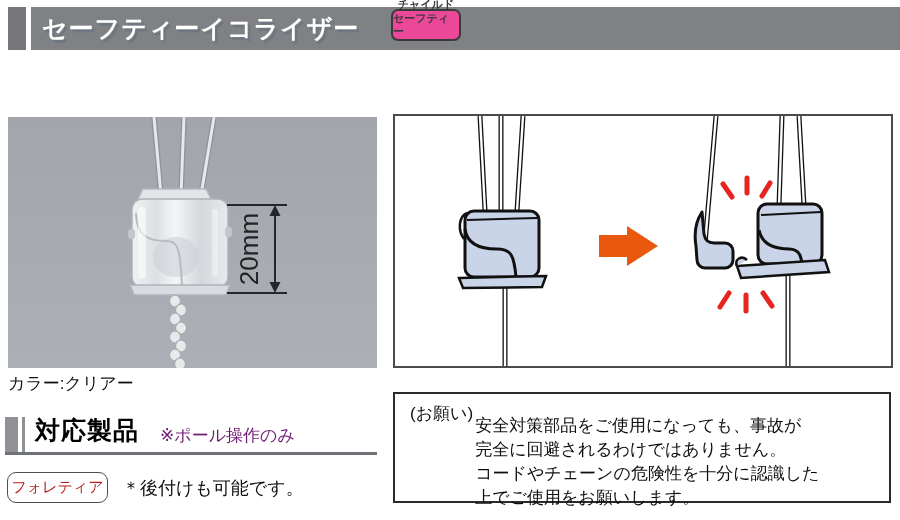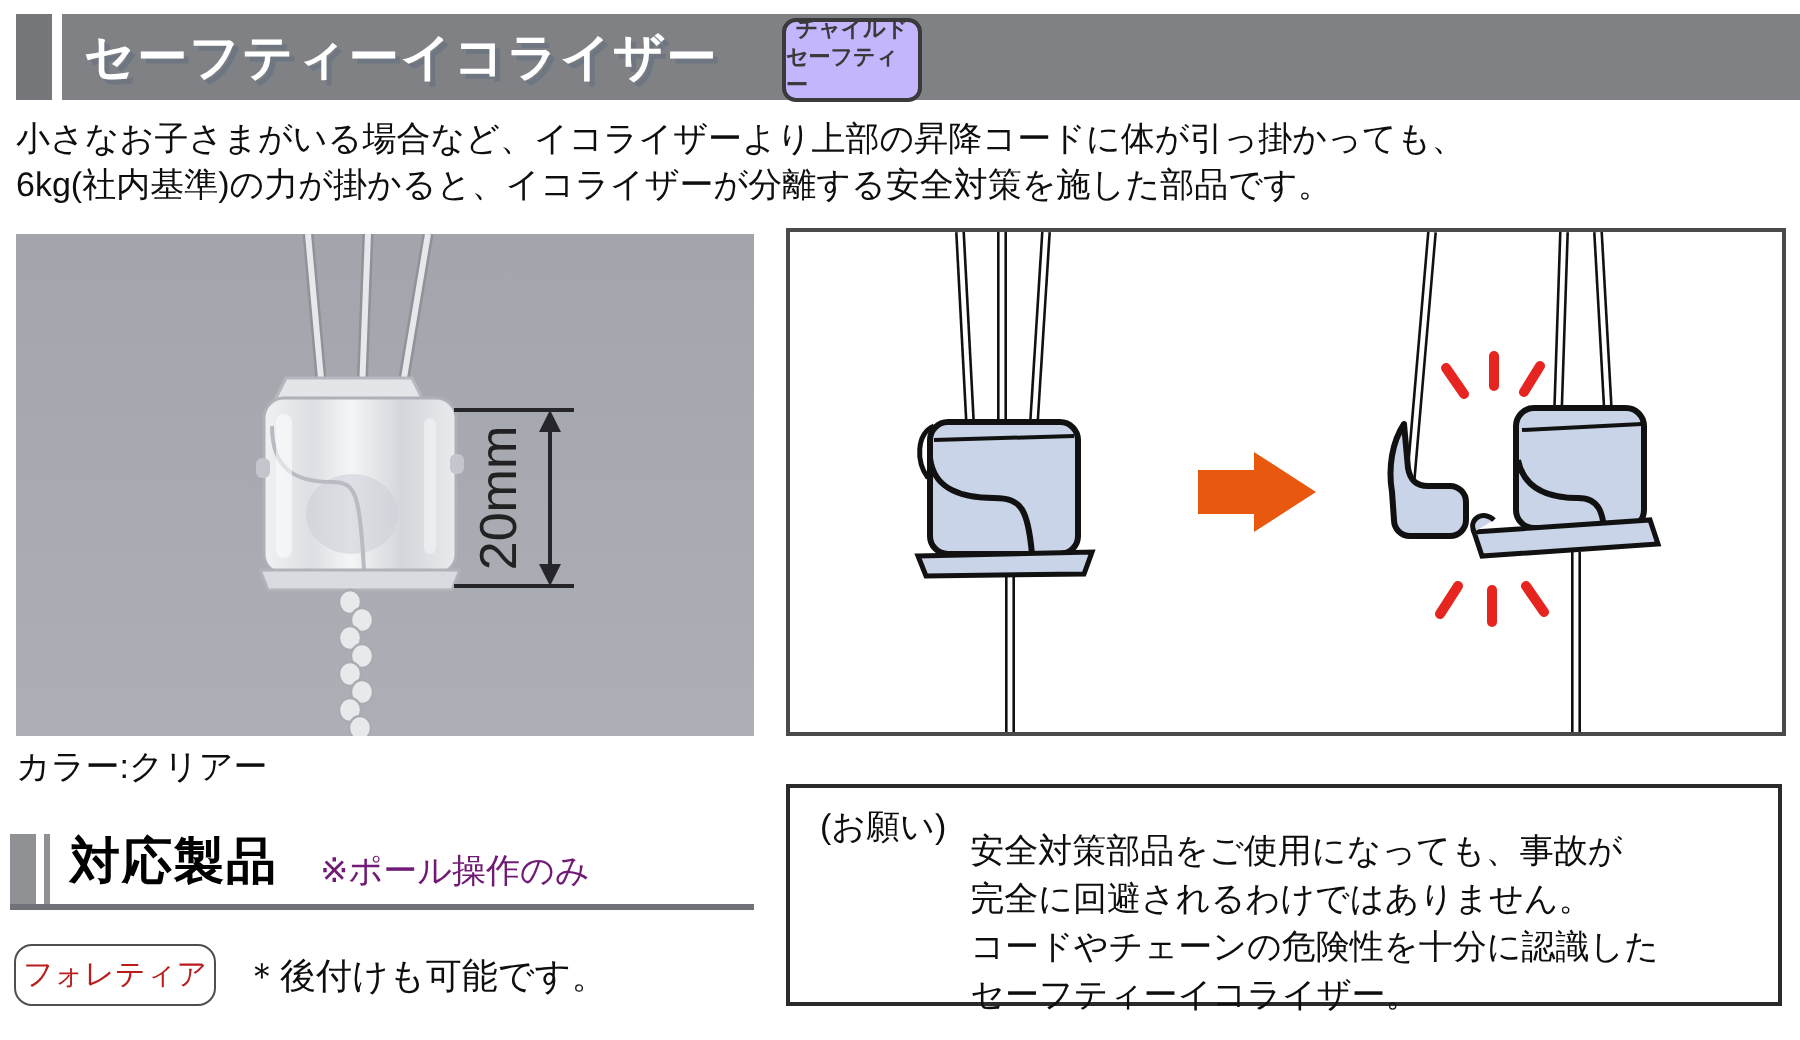--- a/index.html
+++ b/index.html
@@ -9,23 +9,23 @@
 
   
   .hdr-accent { position:absolute; left:8px; top:7px; width:18px; height:43px; background:#75777a; }
   .hdr-bar { position:absolute; left:31px; top:7px; width:869px; height:43px; background:#7f8184; }
   .hdr-title {
     position:absolute; left:11px; top:0; height:43px; display:flex; align-items:center;
     font-size:25px; font-weight:bold; color:#fff; letter-spacing:1px;
     text-shadow:2.5px 2.5px 0 rgba(96,110,128,.55);
   }
   .hdr-badge {
-    position:absolute; left:360px; top:2px; width:70px; height:42px;
-    background:#c4b5fd; border:2px solid #3a3a3a; border-radius:7px;
-    display:flex; flex-direction:column; align-items:center; justify-content:center;
+    position:absolute; left:360px; top:2px; width:70px; height:32px;
+    background:#ec4899; border:2px solid #3a3a3a; border-radius:7px;
+    display:flex; flex-direction:column; align-items:center; justify-content:flex-end;
     font-size:11px; font-weight:bold; color:#3a3a3a; line-height:1.25;
   }
 
   
   .intro { position:absolute; left:8px; top:58px; font-size:17px; line-height:23px; color:#0e0e0e; }
 
   
   .photo { position:absolute; left:8px; top:117px; width:369px; height:251px; }
   .photo-caption { position:absolute; left:8px; top:372px; font-size:17px; color:#0e0e0e; }
 
@@ -45,41 +45,37 @@
     display:flex; align-items:center; justify-content:center; font-size:15px; color:#b91c1c;
   }
   .prod-tag-note { position:absolute; left:122px; top:476px; font-size:18px; color:#0e0e0e; }
 
   
   .notice {
     position:absolute; left:393px; top:392px; width:498px; height:111px;
     border:2px solid #2b2b2b; background:#fff; padding:8px 10px 8px 15px;
     display:flex; font-size:17px; line-height:24px; color:#0e0e0e;
   }
-  .notice-prefix { flex:0 0 auto; margin-right:12px; }
+  .notice-prefix { flex:0 0 auto; margin-right:2px; }
   .notice-lines { flex:1;margin-top:12px; }
 </style>
 </head>
 <body>
 
 <div class="page">
 
   <div class="hdr-accent"></div>
   <div class="hdr-bar">
     <h1 class="hdr-title">セーフティーイコライザー</h1>
     <div class="hdr-badge">
       <span>チャイルド</span>
       <span>セーフティー</span>
     </div>
   </div>
 
-  <p class="intro">
-    <span>小さなお子さまがいる場合など、イコライザーより上部の昇降コードに体が引っ掛かっても、</span><br>
-    <span>6kg(社内基準)の力が掛かると、イコライザーが分離する安全対策を施した部品です。</span>
-  </p>
 
   <div class="photo">
     <svg width="369" height="251" viewBox="0 0 369 251">
       <defs>
         <linearGradient id="bgGrad" x1="0" y1="0" x2="0" y2="1">
           <stop offset="0" stop-color="#a2a5ac"></stop>
             <stop offset="1" stop-color="#acafb5"></stop>
         </linearGradient>
         <linearGradient id="cylGrad" x1="0" y1="0" x2="1" y2="0">
           <stop offset="0" stop-color="#f0f1f3"></stop>
@@ -191,17 +187,17 @@
   <div class="prod-rule"></div>
   <div class="prod-tag">フォレティア</div>
   <span class="prod-tag-note">＊後付けも可能です。</span>
 
   <div class="notice">
     <span class="notice-prefix">(お願い)</span>
     <div class="notice-lines">
       <div>安全対策部品をご使用になっても、事故が</div>
       <div>完全に回避されるわけではありません。</div>
       <div>コードやチェーンの危険性を十分に認識した</div>
-      <div>セーフティーイコライザー。</div>
+      <div>上でご使用をお願いします。</div>
     </div>
   </div>
 
 </div>
 
 </body></html>

